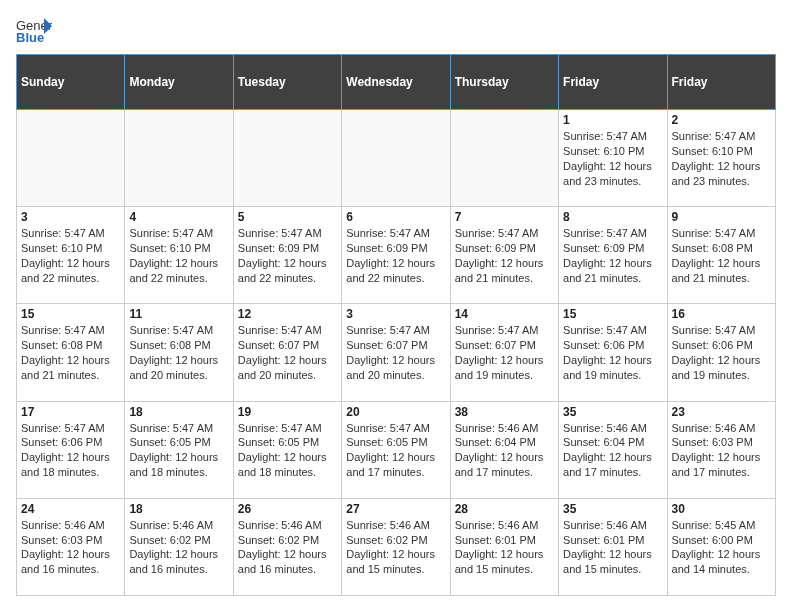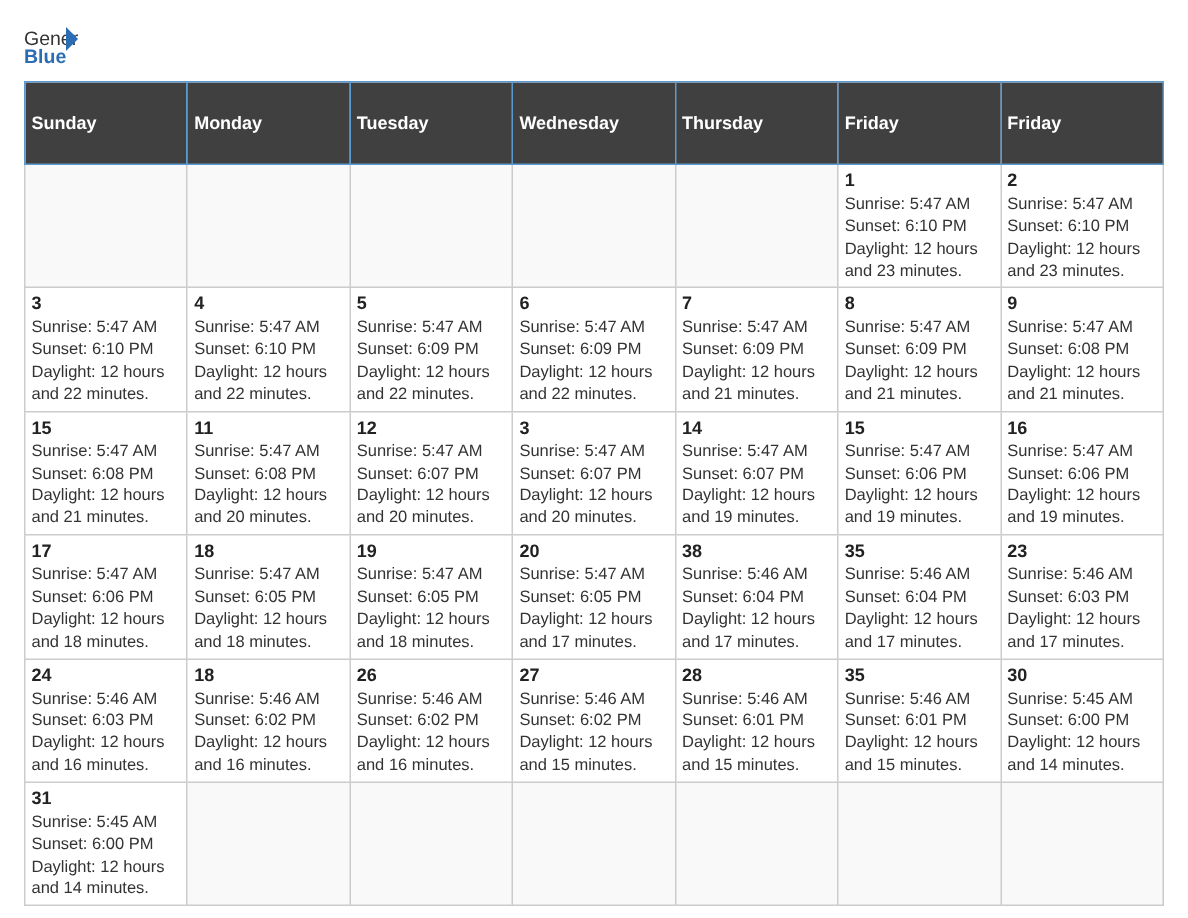--- a/index.html
+++ b/index.html
@@ -307,29 +307,15 @@
 Sunset: 6:01 PM
 Daylight: 12 hours and 15 minutes.</div>
           </td>
           <td>
             <span class="cell-day">30</span>
             <div class="cell-info">Sunrise: 5:45 AM
 Sunset: 6:00 PM
 Daylight: 12 hours and 14 minutes.</div>
           </td>
         </tr>
-        <tr class="last-row">
-          <td>
-            <span class="cell-day">31</span>
-            <div class="cell-info">Sunrise: 5:45 AM
-Sunset: 6:00 PM
-Daylight: 12 hours and 14 minutes.</div>
-          </td>
-          <td class="empty-cell"></td>
-          <td class="empty-cell"></td>
-          <td class="empty-cell"></td>
-          <td class="empty-cell"></td>
-          <td class="empty-cell"></td>
-          <td class="empty-cell"></td>
-        </tr>
       </tbody>
   </table>
 </div>
 
 </body></html>

